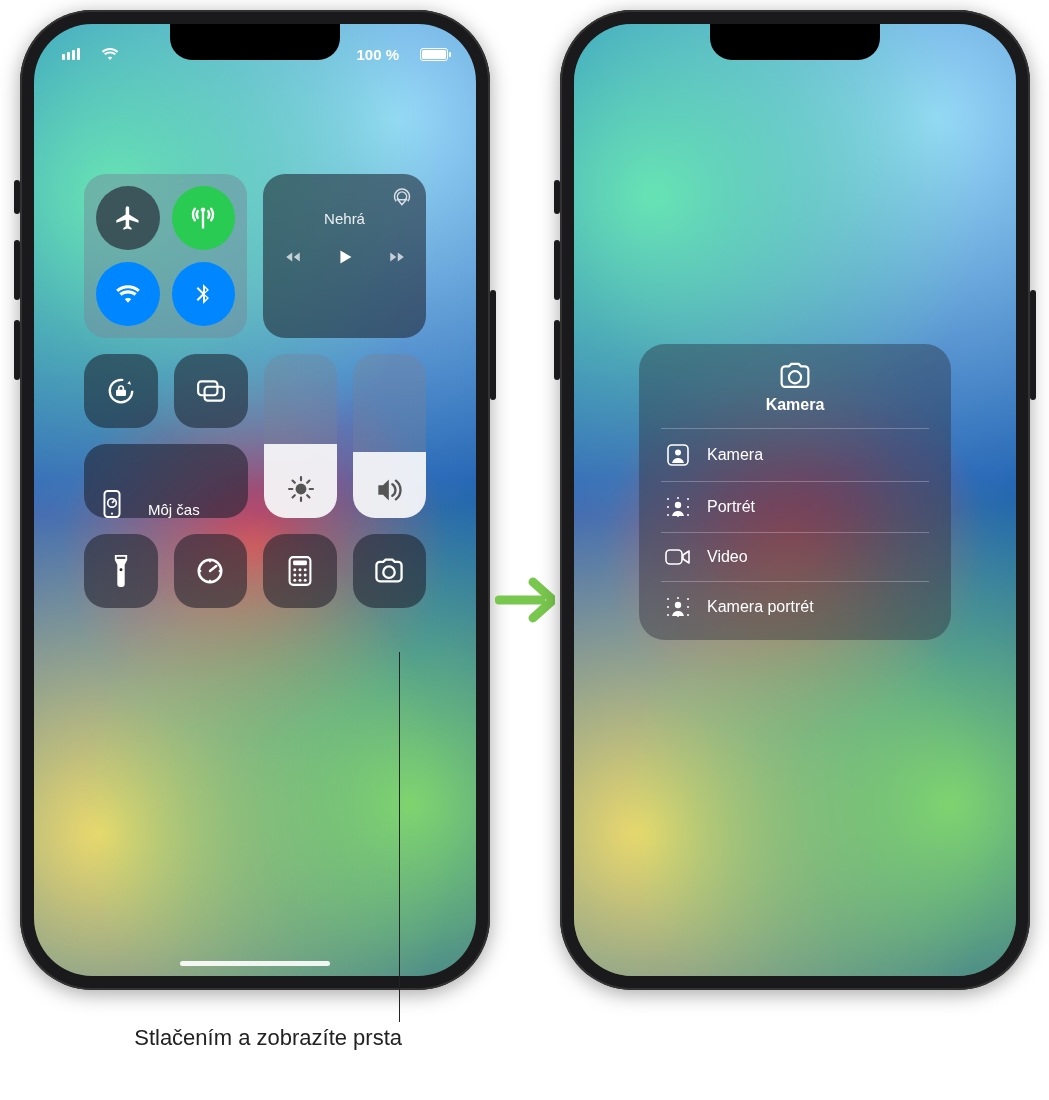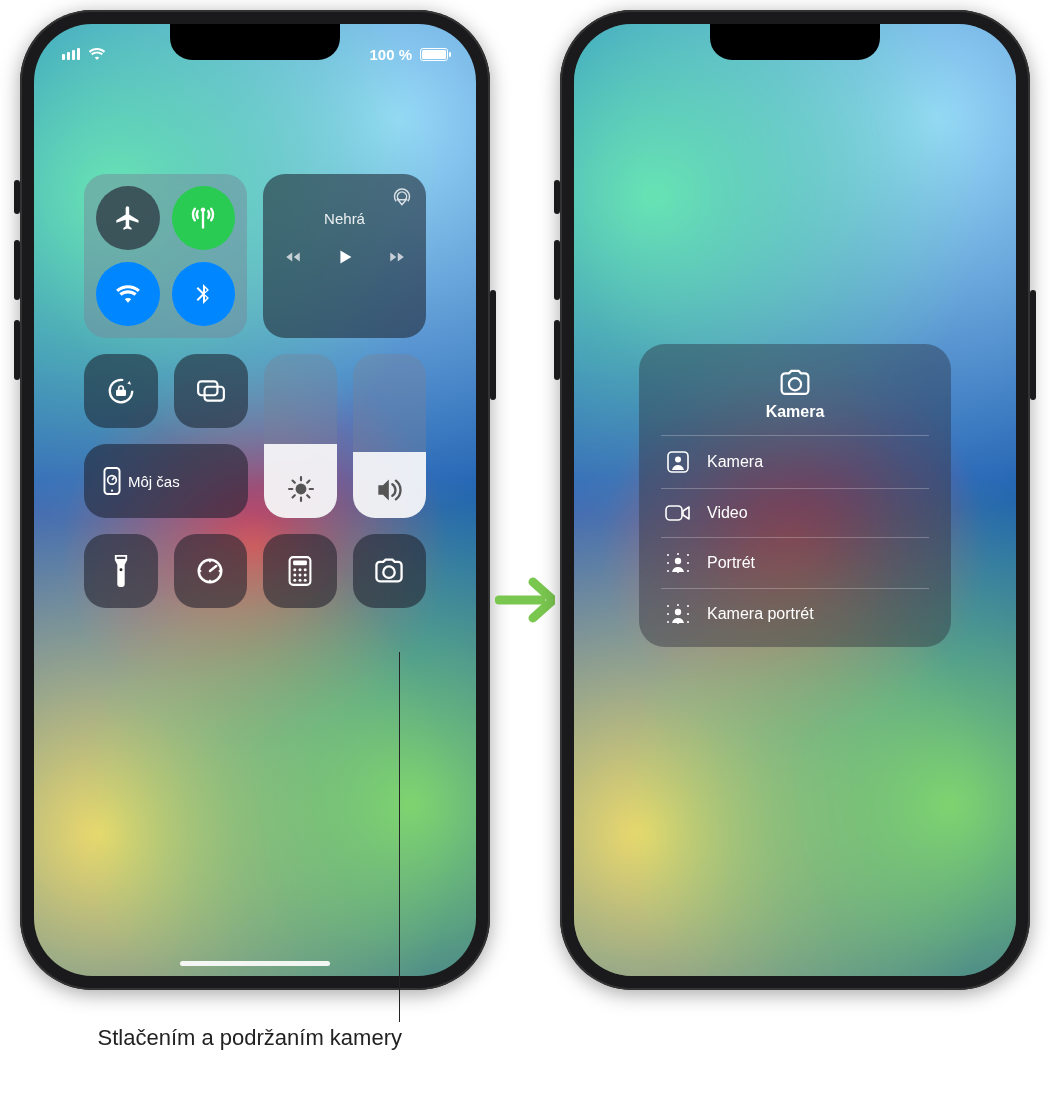--- a/index.html
+++ b/index.html
@@ -76,21 +76,21 @@
     position:absolute;
     top:18px; left:0; right:0;
     height:24px;
     display:flex; justify-content:space-between;
     align-items:center;
     padding:0 28px;
     color:#fff;
     font-size:15px; font-weight:600;
     z-index:40;
   }
-  .status-left, .status-right { display:flex; align-items:center; gap:8px; }
+  .status-left, .status-right { display:flex; align-items:center; gap:21px; }
   .cellular-bars { display:flex; align-items:flex-end; gap:2px; }
   .cellular-bars span {
     width:3px; background:#fff; border-radius:1px;
   }
   .cellular-bars span:nth-child(1){height:6px}
   .cellular-bars span:nth-child(2){height:8px}
   .cellular-bars span:nth-child(3){height:10px}
   .cellular-bars span:nth-child(4){height:12px}
   .battery {
     width:28px; height:13px;
@@ -137,21 +137,21 @@
   }
   .media .airplay { position:absolute; top:14px; right:14px; }
   .media .title { margin-top:-34px; margin-bottom:18px; }
   .media .controls { display:flex; gap:30px; align-items:center; color:rgba(255,255,255,.7); }
   .small {
     width:74px; height:74px;
     display:flex; align-items:center; justify-content:center;
   }
   .wide {
     width:164px; height:74px;
-    display:flex; align-items:center; gap:4px;
+    display:flex; align-items:flex-end; gap:24px;
     padding:0 16px;
     font-size:15px; font-weight:500; color:#fff;
   }
   .slider {
     width:74px; height:164px;
     position:relative;
     overflow:hidden;
     background:rgba(120,130,150,.40);
     border-radius:22px;
   }
@@ -164,21 +164,21 @@
     color:#555;
   }
   .row4 { display:flex; gap:16px; }
   
   .cam-menu {
     position:absolute;
     top:320px; left:65px; right:65px;
     background:rgba(40,45,55,.4);
     backdrop-filter: blur(25px);
     border-radius:26px;
-    padding:25px 22px 8px;
+    padding:18px 22px 8px;
     color:#fff;
   }
   .cam-head { text-align:center; }
   .cam-title { font-size:16px; font-weight:600; margin-top:6px; margin-bottom:14px;}
   .cam-item {
     display:flex; align-items:center; gap:16px;
     padding:14px 4px;
     border-top:0.5px solid rgba(255,255,255,.25);
     font-size:16px;
   }
@@ -424,20 +424,39 @@
             <svg width="24" height="24" viewBox="0 0 24 24">
                 <rect x="2" y="2" width="20" height="20" rx="4" fill="none" stroke="#fff" stroke-width="1.6"></rect>
                 <circle cx="12" cy="9.5" r="3" fill="#fff"></circle>
                 <path d="M6 20c1-4 4-5 6-5s5 1 6 5" fill="#fff"></path>
               </svg>
           </span>
           <span>Kamera</span>
         </div>
         <div class="cam-item">
           <span class="iconbox">
+            <svg width="26" height="22" viewBox="0 0 26 22">
+              <g fill="#fff">
+                  <circle cx="3" cy="3" r="1"></circle>
+                  <circle cx="3" cy="11" r="1"></circle>
+                  <circle cx="3" cy="19" r="1"></circle>
+                  <circle cx="23" cy="3" r="1"></circle>
+                  <circle cx="23" cy="11" r="1"></circle>
+                  <circle cx="23" cy="19" r="1"></circle>
+                  <circle cx="13" cy="2" r="1"></circle>
+                  <circle cx="13" cy="20" r="1"></circle>
+                </g>
+              <circle cx="13" cy="9" r="3.2" fill="#fff"></circle>
+              <path d="M7 20c1-4 3.5-5 6-5s5 1 6 5z" fill="#fff"></path>
+            </svg>
+          </span>
+          <span>Portrét</span>
+        </div>
+        <div class="cam-item">
+          <span class="iconbox">
             <svg width="26" height="20" viewBox="0 0 26 18">
                 <rect x="1" y="2" width="16" height="14" rx="4" fill="none" stroke="#fff" stroke-width="1.6"></rect>
                 <path d="M18 7l6-4v12l-6-4z" fill="none" stroke="#fff" stroke-width="1.6" stroke-linejoin="round"></path>
               </svg>
           </span>
           <span>Video</span>
         </div>
         <div class="cam-item">
           <span class="iconbox">
             <svg width="26" height="22" viewBox="0 0 26 22">
@@ -448,44 +467,25 @@
                   <circle cx="23" cy="3" r="1"></circle>
                   <circle cx="23" cy="11" r="1"></circle>
                   <circle cx="23" cy="19" r="1"></circle>
                   <circle cx="13" cy="2" r="1"></circle>
                   <circle cx="13" cy="20" r="1"></circle>
                 </g>
               <circle cx="13" cy="9" r="3.2" fill="#fff"></circle>
               <path d="M7 20c1-4 3.5-5 6-5s5 1 6 5z" fill="#fff"></path>
             </svg>
           </span>
-          <span>Portrét</span>
-        </div>
-        <div class="cam-item">
-          <span class="iconbox">
-            <svg width="26" height="22" viewBox="0 0 26 22">
-              <g fill="#fff">
-                  <circle cx="3" cy="3" r="1"></circle>
-                  <circle cx="3" cy="11" r="1"></circle>
-                  <circle cx="3" cy="19" r="1"></circle>
-                  <circle cx="23" cy="3" r="1"></circle>
-                  <circle cx="23" cy="11" r="1"></circle>
-                  <circle cx="23" cy="19" r="1"></circle>
-                  <circle cx="13" cy="2" r="1"></circle>
-                  <circle cx="13" cy="20" r="1"></circle>
-                </g>
-              <circle cx="13" cy="9" r="3.2" fill="#fff"></circle>
-              <path d="M7 20c1-4 3.5-5 6-5s5 1 6 5z" fill="#fff"></path>
-            </svg>
-          </span>
           <span>Kamera portrét</span>
         </div>
       </div>
 
     </div>
   </div>
 
   <div class="callout-line"></div>
   <div class="callout-text">
-    <span>Stlačením a podržaním kamery</span><br>
+    <span>Stlačením a zobrazíte prsta</span><br>
   </div>
 
 </div>
 
 </body></html>

